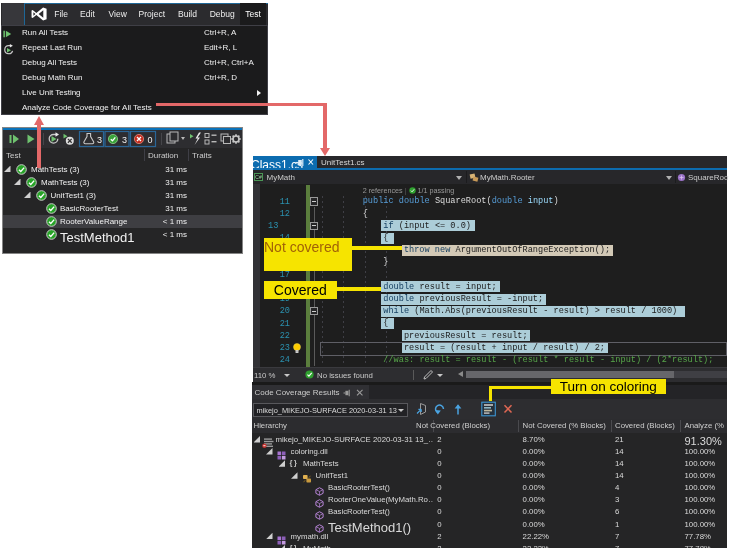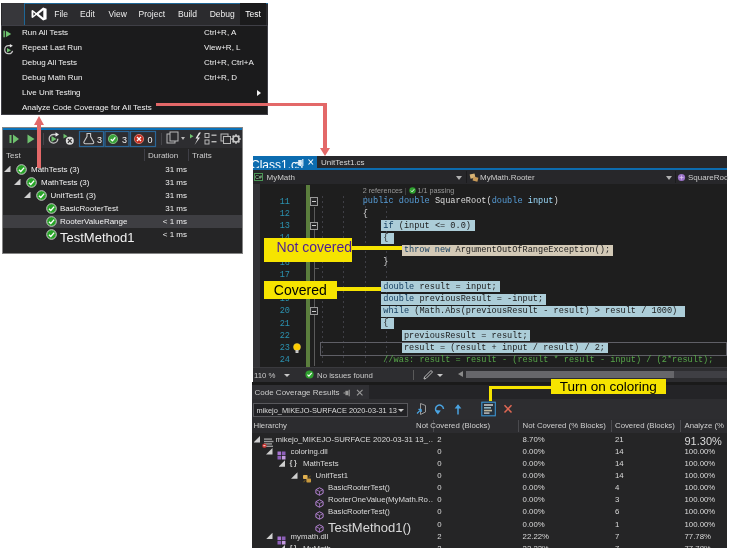--- a/index.html
+++ b/index.html
@@ -21,21 +21,21 @@
 <div class="a" style="left:108.5px;top:9px;font-size:8.5px;color:#eeeeee;">View</div>
 <div class="a" style="left:138.6px;top:9px;font-size:8.5px;color:#eeeeee;">Project</div>
 <div class="a" style="left:178.0px;top:9px;font-size:8.5px;color:#eeeeee;">Build</div>
 <div class="a" style="left:209.7px;top:9px;font-size:8.5px;color:#eeeeee;">Debug</div>
 <div class="a" style="left:240.4px;top:2.8px;width:26px;height:22.2px;background:#1b1b1c;"></div>
 <div class="a" style="left:245.2px;top:9px;font-size:8.5px;color:#ffffff;">Test</div>
 <div class="a" style="left:1px;top:25px;width:267px;height:90px;background:#1b1b1c;border:1px solid #3f3f46;box-sizing:border-box;"></div>
 <div class="a" style="left:22px;top:28.4px;font-size:8px;color:#f1f1f1;">Run All Tests</div>
 <div class="a" style="left:204px;top:28.4px;font-size:8px;color:#f1f1f1;">Ctrl+R, A</div>
 <div class="a" style="left:22px;top:43.4px;font-size:8px;color:#f1f1f1;">Repeat Last Run</div>
-<div class="a" style="left:204px;top:43.4px;font-size:8px;color:#f1f1f1;">View+R, L</div>
+<div class="a" style="left:204px;top:43.4px;font-size:8px;color:#f1f1f1;">Edit+R, L</div>
 <div class="a" style="left:22px;top:58.4px;font-size:8px;color:#f1f1f1;">Debug All Tests</div>
 <div class="a" style="left:204px;top:58.4px;font-size:8px;color:#f1f1f1;">Ctrl+R, Ctrl+A</div>
 <div class="a" style="left:22px;top:73.4px;font-size:8px;color:#f1f1f1;">Debug Math Run</div>
 <div class="a" style="left:204px;top:73.4px;font-size:8px;color:#f1f1f1;">Ctrl+R, D</div>
 <div class="a" style="left:22px;top:88.4px;font-size:8px;color:#f1f1f1;">Live Unit Testing</div>
 <div class="a" style="left:257px;top:89.5px;width:0;height:0;border-left:4px solid #f1f1f1;border-top:3px solid transparent;border-bottom:3px solid transparent;"></div>
 <div class="a" style="left:22px;top:103.4px;font-size:8px;color:#f1f1f1;">Analyze Code Coverage for All Tests</div>
 <svg class="a" style="left:3px;top:29.5px;" width="9" height="8" viewBox="0 0 11 9">
     <rect x="0.5" y="0.5" width="1.8" height="8" fill="#6fc26f"></rect>
     <path d="M3.5 0.5 L10 4.5 L3.5 8.5 Z" fill="#6fc26f"></path>
@@ -186,21 +186,21 @@
 <div class="a" style="left:401.5px;top:342.3px;width:206.5px;height:11px;background:#accdd8;"></div>
 <div class="a" style="left:319.5px;top:342px;width:407px;height:13.6px;border:1px solid #5f5f66;box-sizing:border-box;"></div>
 <div class="a" style="left:309.8px;top:197.1px;width:8.6px;height:8.6px;background:#252526;border:1px solid #999999;box-sizing:border-box;"></div>
 <div class="a" style="left:311.8px;top:200.9px;width:4.6px;height:1px;background:#cccccc;"></div>
 <div class="a" style="left:309.8px;top:221.5px;width:8.6px;height:8.6px;background:#252526;border:1px solid #999999;box-sizing:border-box;"></div>
 <div class="a" style="left:311.8px;top:225.3px;width:4.6px;height:1px;background:#cccccc;"></div>
 <div class="a" style="left:309.8px;top:306.90000000000003px;width:8.6px;height:8.6px;background:#252526;border:1px solid #999999;box-sizing:border-box;"></div>
 <div class="a" style="left:311.8px;top:310.70000000000005px;width:4.6px;height:1px;background:#cccccc;"></div>
 <div class="a mono" style="left:268px;top:196.5px;width:22px;text-align:right;font-size:8.6px;color:#2b91af;">11</div>
 <div class="a mono" style="left:268px;top:208.7px;width:22px;text-align:right;font-size:8.6px;color:#2b91af;">12</div>
-<div class="a mono" style="left:268px;top:220.9px;width:22px;text-align:right;font-size:8.6px;color:#2b91af;">13</div>
+<div class="a mono" style="left:268px;top:220.9px;width:22px;text-align:left;font-size:8.6px;color:#2b91af;">13</div>
 <div class="a mono" style="left:268px;top:233.1px;width:22px;text-align:right;font-size:8.6px;color:#2b91af;">14</div>
 <div class="a mono" style="left:268px;top:245.3px;width:22px;text-align:right;font-size:8.6px;color:#2b91af;">15</div>
 <div class="a mono" style="left:268px;top:257.5px;width:22px;text-align:right;font-size:8.6px;color:#2b91af;">16</div>
 <div class="a mono" style="left:268px;top:269.7px;width:22px;text-align:right;font-size:8.6px;color:#2b91af;">17</div>
 <div class="a mono" style="left:268px;top:281.9px;width:22px;text-align:right;font-size:8.6px;color:#2b91af;">18</div>
 <div class="a mono" style="left:268px;top:294.09999999999997px;width:22px;text-align:right;font-size:8.6px;color:#2b91af;">19</div>
 <div class="a mono" style="left:268px;top:306.3px;width:22px;text-align:right;font-size:8.6px;color:#2b91af;">20</div>
 <div class="a mono" style="left:268px;top:318.5px;width:22px;text-align:right;font-size:8.6px;color:#2b91af;">21</div>
 <div class="a mono" style="left:268px;top:330.7px;width:22px;text-align:right;font-size:8.6px;color:#2b91af;">22</div>
 <div class="a mono" style="left:268px;top:342.9px;width:22px;text-align:right;font-size:8.6px;color:#2b91af;">23</div>
@@ -379,17 +379,17 @@
 <div class="a tri-exp" style="left:278.5px;top:544.9000000000002px;"></div>
 <div class="a" style="left:289.5px;top:542.7000000000002px;width:12px;height:10px;">
     <div style="color:#c8c8c8;font-size:7.5px;font-weight:bold;line-height:10px;">{ }</div>
   </div>
 <div class="a" style="left:303.0px;top:543.7000000000002px;font-size:7.8px;color:#dadada;white-space:nowrap;overflow:hidden;max-width:130.0px;">MyMath</div>
 <div class="a" style="left:437.2px;top:543.7000000000002px;font-size:7.8px;color:#dadada;">2</div>
 <div class="a" style="left:522.6px;top:543.7000000000002px;font-size:7.8px;color:#dadada;">22.22%</div>
 <div class="a" style="left:615.0px;top:543.7000000000002px;font-size:7.8px;color:#dadada;">7</div>
 <div class="a" style="left:684.5px;top:543.7000000000002px;font-size:7.8px;color:#dadada;">77.78%</div>
 <div class="a" style="left:352px;top:246px;width:49.5px;height:3.8px;background:#f6e400;"></div>
-<div class="a" style="left:264px;top:237.5px;width:88px;height:24px;background:#f6e400;color:#4c1d95;font-size:14px;font-weight:400;text-align:right;line-height:19px;">Not covered</div>
+<div class="a" style="left:264px;top:237.5px;width:88px;height:33px;background:#f6e400;color:#a16207;font-size:14px;font-weight:400;text-align:left;line-height:19px;">Not covered</div>
 <div class="a" style="left:336.5px;top:287.3px;width:44.5px;height:3.8px;background:#f6e400;"></div>
 <div class="a" style="left:264px;top:280.5px;width:72.5px;height:18px;background:#f6e400;color:#000;font-size:14px;font-weight:400;text-align:center;line-height:18px;">Covered</div>
 <div class="a" style="left:489px;top:385.8px;width:62px;height:3.4px;background:#f6e400;"></div>
 <div class="a" style="left:489px;top:385.8px;width:3.4px;height:15.7px;background:#f6e400;"></div>
 <div class="a" style="left:551px;top:379.3px;width:114.5px;height:15.2px;background:#f6e400;color:#000;font-size:13.5px;font-weight:400;text-align:center;line-height:15.2px;">Turn on coloring</div>
 </body></html>

